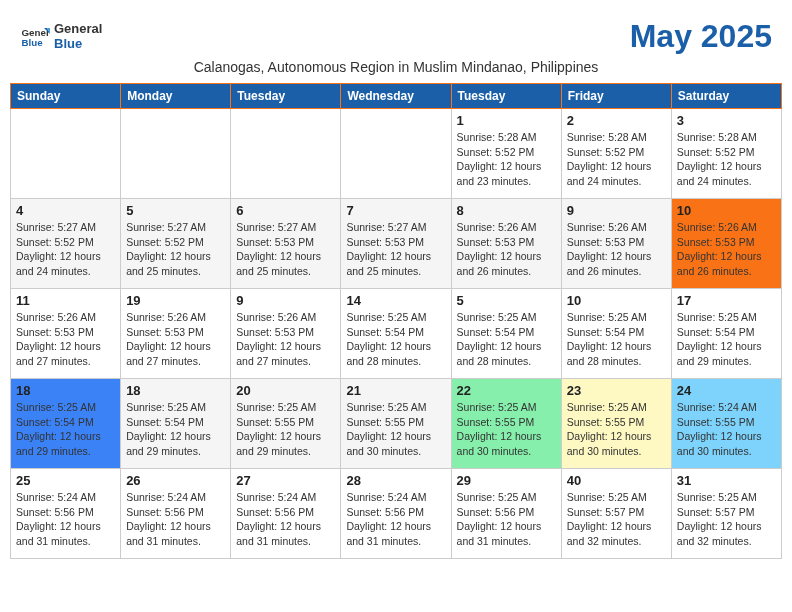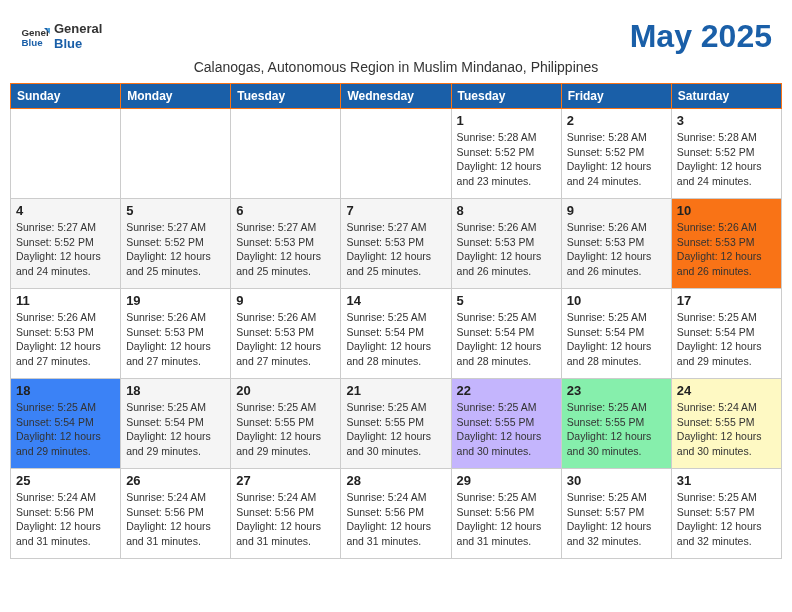--- a/index.html
+++ b/index.html
@@ -266,35 +266,35 @@
 Daylight: 12 hours
 and 29 minutes.</div>
         </td>
         <td style="background: rgb(245, 245, 245);">
           <div class="day-number">21</div>
           <div class="day-info" style="white-space: pre-line;">Sunrise: 5:25 AM
 Sunset: 5:55 PM
 Daylight: 12 hours
 and 30 minutes.</div>
         </td>
-        <td style="background: #c4b5fd;">
+        <td style="background: #86efac;">
           <div class="day-number">22</div>
           <div class="day-info" style="white-space: pre-line;">Sunrise: 5:25 AM
 Sunset: 5:55 PM
 Daylight: 12 hours
 and 30 minutes.</div>
         </td>
-        <td style="background: #86efac;">
+        <td style="background: #fef9c3;">
           <div class="day-number">23</div>
           <div class="day-info" style="white-space: pre-line;">Sunrise: 5:25 AM
 Sunset: 5:55 PM
 Daylight: 12 hours
 and 30 minutes.</div>
         </td>
-        <td style="background: #fef9c3;">
+        <td style="background: #7dd3fc;">
           <div class="day-number">24</div>
           <div class="day-info" style="white-space: pre-line;">Sunrise: 5:24 AM
 Sunset: 5:55 PM
 Daylight: 12 hours
 and 30 minutes.</div>
         </td>
       </tr>
       <tr class="week-row">
         <td>
           <div class="day-number">25</div>
@@ -325,21 +325,21 @@
 and 31 minutes.</div>
         </td>
         <td>
           <div class="day-number">29</div>
           <div class="day-info" style="white-space: pre-line;">Sunrise: 5:25 AM
 Sunset: 5:56 PM
 Daylight: 12 hours
 and 31 minutes.</div>
         </td>
         <td>
-          <div class="day-number">30</div>
+          <div class="day-number">40</div>
           <div class="day-info" style="white-space: pre-line;">Sunrise: 5:25 AM
 Sunset: 5:57 PM
 Daylight: 12 hours
 and 32 minutes.</div>
         </td>
         <td>
           <div class="day-number">31</div>
           <div class="day-info" style="white-space: pre-line;">Sunrise: 5:25 AM
 Sunset: 5:57 PM
 Daylight: 12 hours

